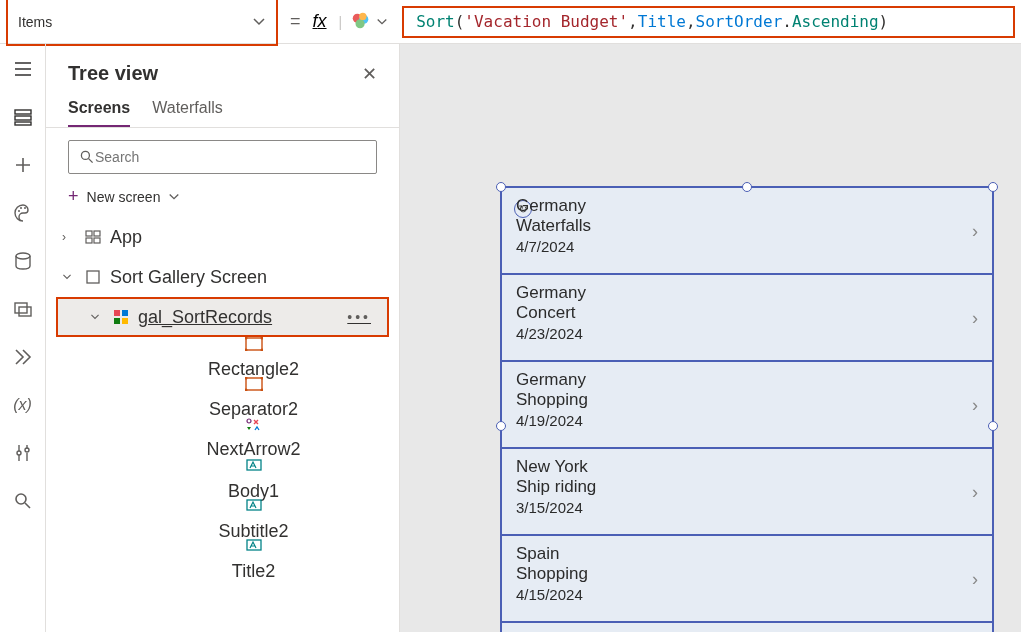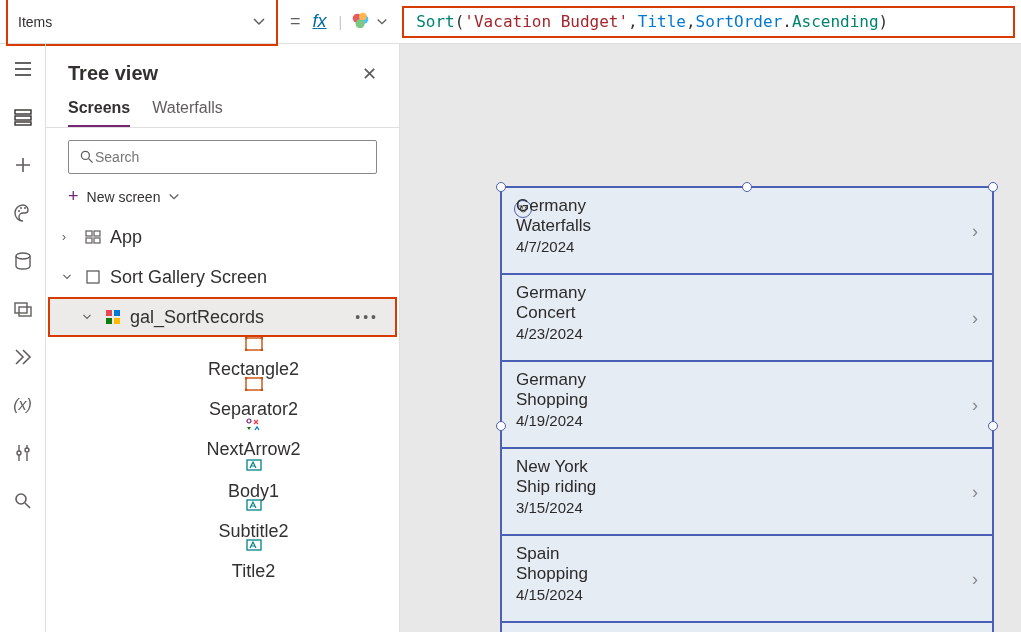--- a/index.html
+++ b/index.html
@@ -1,21 +1,21 @@
 <!DOCTYPE html>
 <html><head>
 <meta charset="utf-8">
 <style>
   * { box-sizing: border-box; margin: 0; padding: 0; }
   body { font-family: "Segoe UI", Arial, sans-serif; font-size: 14px; color: #323130; background: #fff; width: 1021px; height: 632px; overflow: hidden; }
   
   .top-bar { display: flex; align-items: center; height: 44px; border-bottom: 1px solid #e1dfdd; padding: 0 6px; gap: 8px; }
   .property-dropdown { width: 272px; height: 48px; border: 2.5px solid #d83b01; display: flex; align-items: center; justify-content: space-between; padding: 0 10px; font-size: 14px; cursor: pointer; }
   .equals { font-size: 18px; color: #605e5c; margin: 0 4px; }
-  .fx-label { font-style: italic; font-size: 18px; color: #0369a1; margin-right: 4px; text-decoration: underline; }
+  .fx-label { font-style: italic; font-size: 18px; color: #000000; margin-right: 4px; text-decoration: underline; }
   .copilot-icon { width: 24px; height: 24px; display: inline-block; }
   .copilot-dropdown { display: flex; align-items: center; gap: 2px; margin-right: 6px; cursor: pointer; }
   .formula-box { flex: 1; height: 32px; border: 2.5px solid #d83b01; display: flex; align-items: center; padding: 0 12px; font-family: Consolas, monospace; font-size: 16px; }
   .tok-blue { color: #0078d4; }
   .tok-teal { color: #008272; }
   .tok-red { color: #a4262c; }
   .tok-plain { color: #323130; }
 
   .main { display: flex; height: calc(100% - 44px); }
   
@@ -34,21 +34,21 @@
   .search-row { padding: 12px 22px 8px 22px; }
   .search-box { width: 100%; height: 34px; border: 1px solid #8a8886; border-radius: 2px; display: flex; align-items: center; padding: 0 10px; }
   .search-input { border: none; outline: none; flex: 1; font-size: 14px; }
   
   .new-screen-row { padding: 4px 22px 10px 22px; display: flex; align-items: center; gap: 8px; cursor: pointer; color: #323130; }
   .plus-purple { color: #742774; font-size: 18px; font-weight: 300; }
   
   .tree-body { flex: 1; overflow-y: auto; }
   .tree-row { display: flex; align-items: center; height: 40px; padding: 0 10px 0 16px; gap: 8px; cursor: pointer; }
   .tree-row.selected { background: #edebe9; }
-  .tree-row.highlighted { border: 2.5px solid #d83b01; margin: 0 2px; }
+  .tree-row.highlighted { border: 2.5px solid #d83b01; margin: 0 10px; text-decoration: underline; }
   .tree-expand { width: 14px; color: #605e5c; font-size: 12px; }
   .tree-icon { width: 18px; height: 18px; display: flex; align-items: center; justify-content: center; }
   .tree-label { flex: 1; font-size: 18px; }
   .tree-dots { letter-spacing: 3px; color: #605e5c; font-size: 14px; padding-right: 6px; }
   .indent-1 { padding-left: 32px; }
   .indent-2 { padding-left: 72px; flex-direction: column; }
   
   .canvas { flex: 1; background: #e8e8e8; position: relative; }
   .gallery { position: absolute; top: 142px; left: 100px; width: 494px; height: 480px; background: #e6ecf4; border: 2px solid #4b5fb5; }
   .gallery-item { height: 87px; border-bottom: 2px solid #4b5fb5; padding: 8px 14px 6px 14px; position: relative; }

